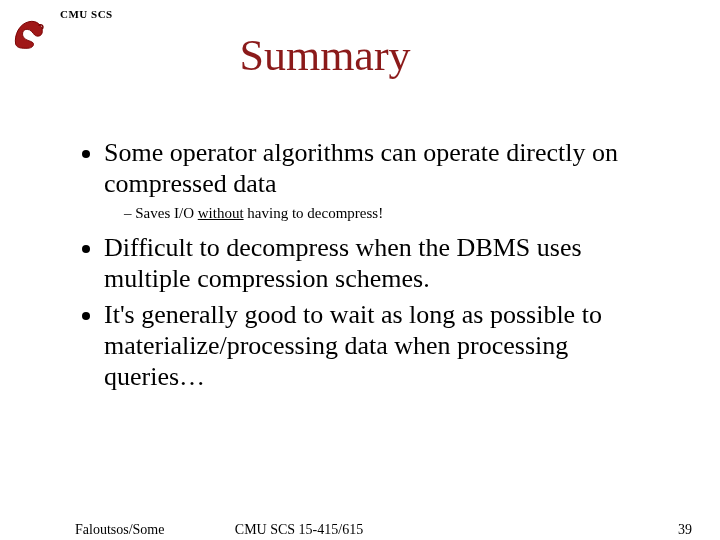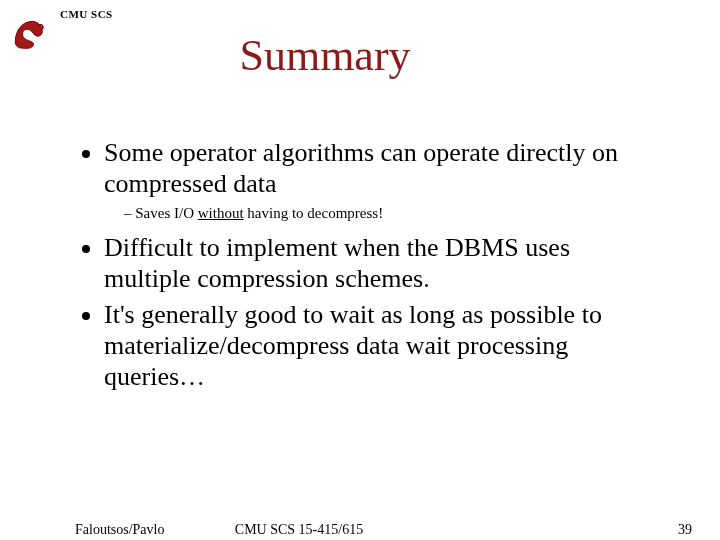--- a/index.html
+++ b/index.html
@@ -116,27 +116,27 @@
     <ul class="top">
       <li>
         <span>Some operator algorithms can operate directly on compressed data</span>
         <ul class="sub">
           <li>
             <span>Saves I/O </span><span class="underline">without</span><span> having to decompress!</span>
           </li>
         </ul>
       </li>
       <li>
-        <span>Difficult to implement when the DBMS uses multiple compression schemes.</span>
+        <span>Difficult to decompress when the DBMS uses multiple compression schemes.</span>
       </li>
       <li>
-        <span>It's generally good to wait as long as possible to materialize/decompress data wait processing queries…</span>
+        <span>It's generally good to wait as long as possible to materialize/processing data when processing queries…</span>
       </li>
     </ul>
   </div>
 
   <div class="footer">
-    <span class="footer-left">Faloutsos/Pavlo</span>
+    <span class="footer-left">Faloutsos/Some</span>
     <span class="footer-center">CMU SCS 15-415/615</span>
     <span class="footer-right">39</span>
   </div>
 
 </div>
 
 </body></html>

